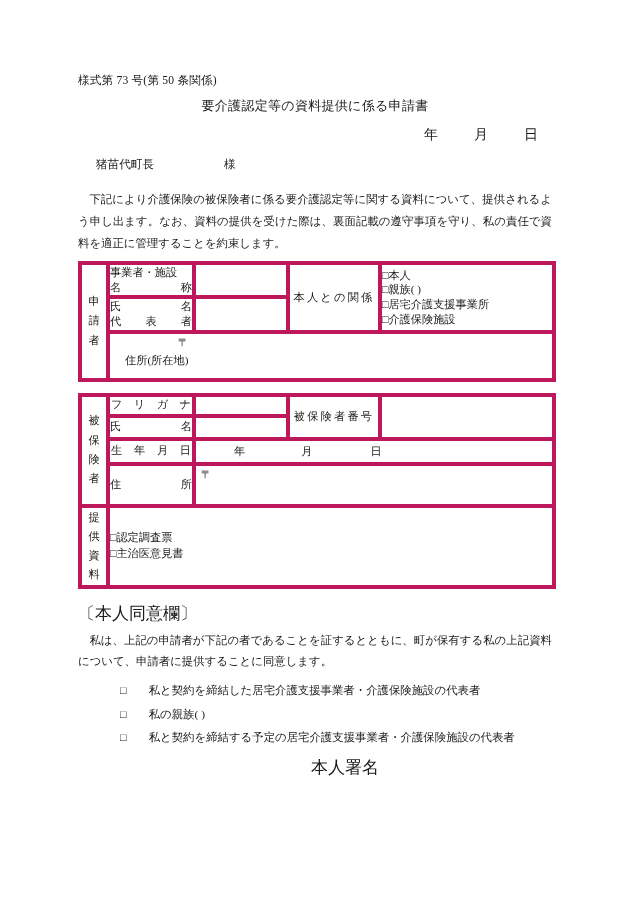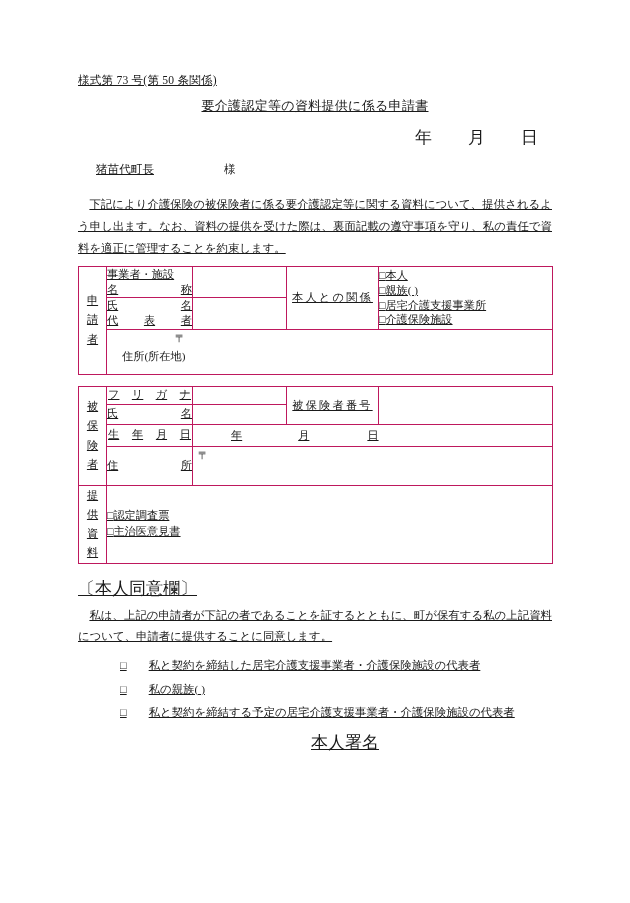--- a/index.html
+++ b/index.html
@@ -15,40 +15,39 @@
     color: #1a1a1a;
     font-size: 11.3px;
     -webkit-font-smoothing: antialiased;
   }
   .page {
     position: relative;
     width: 630px;
     height: 903px;
     box-sizing: border-box;
     padding: 74px 78px 0 78px;
-    text-decoration: underline;
   }
 
   
   .form-no {
     font-size: 11.6px;
     letter-spacing: .2px;
     line-height: 1.2;
   }
   .doc-title {
     text-align: center;
     font-size: 13px;
     margin-top: 9px;
     letter-spacing: .3px;
   }
   .date-line {
     margin-top: 11px;
     text-align: right;
     padding-right: 14px;
-    font-size: 17px;
+    font-size: 14px;
   }
   .date-line span { display: inline-block; }
   .date-y { margin-right: 36px; }
   .date-m { margin-right: 36px; }
 
   .addressee {
     margin-top: 13px;
     padding-left: 18px;
     font-size: 11.6px;
   }
@@ -63,21 +62,21 @@
     text-indent: 1em;
   }
 
   
   table.form {
     border-collapse: collapse;
     width: 474px;
     table-layout: fixed;
   }
   table.form td {
-    border: 1px solid #be185d;
+    border: 4px solid #be185d;
     padding: 0;
     vertical-align: middle;
     font-size: 11.2px;
   }
 
   
   .vlabel {
     width: 28px;
     text-align: center;
     line-height: 1.72;

